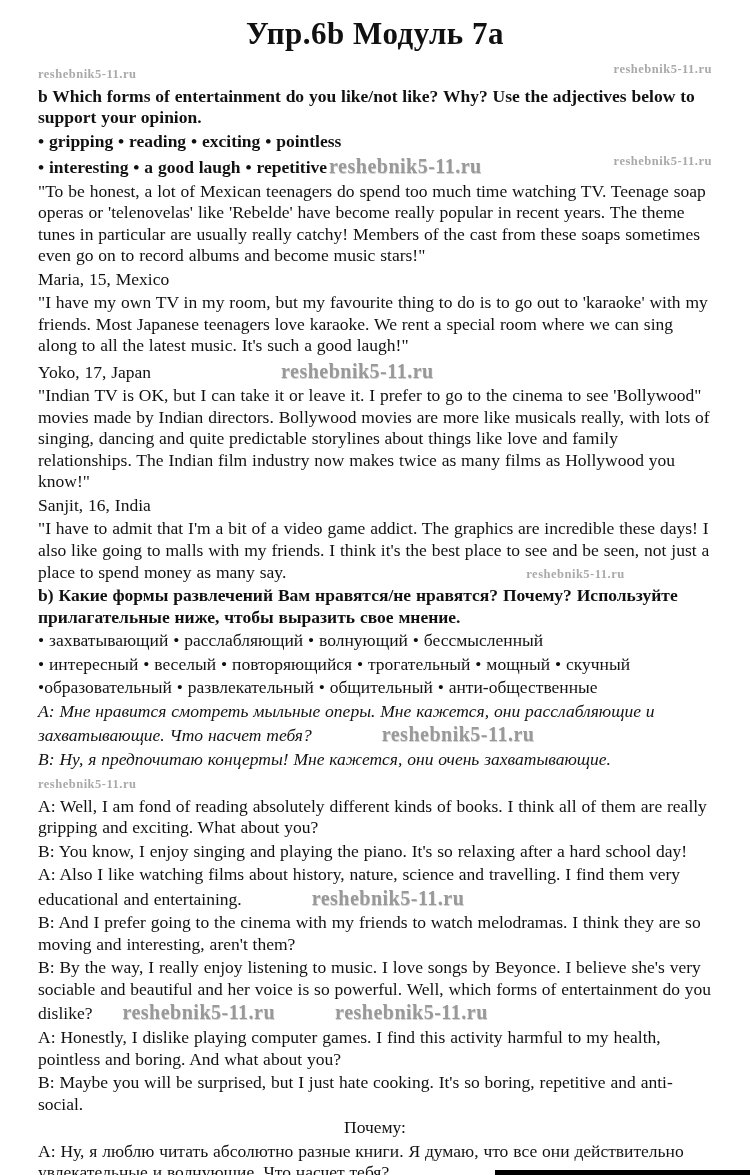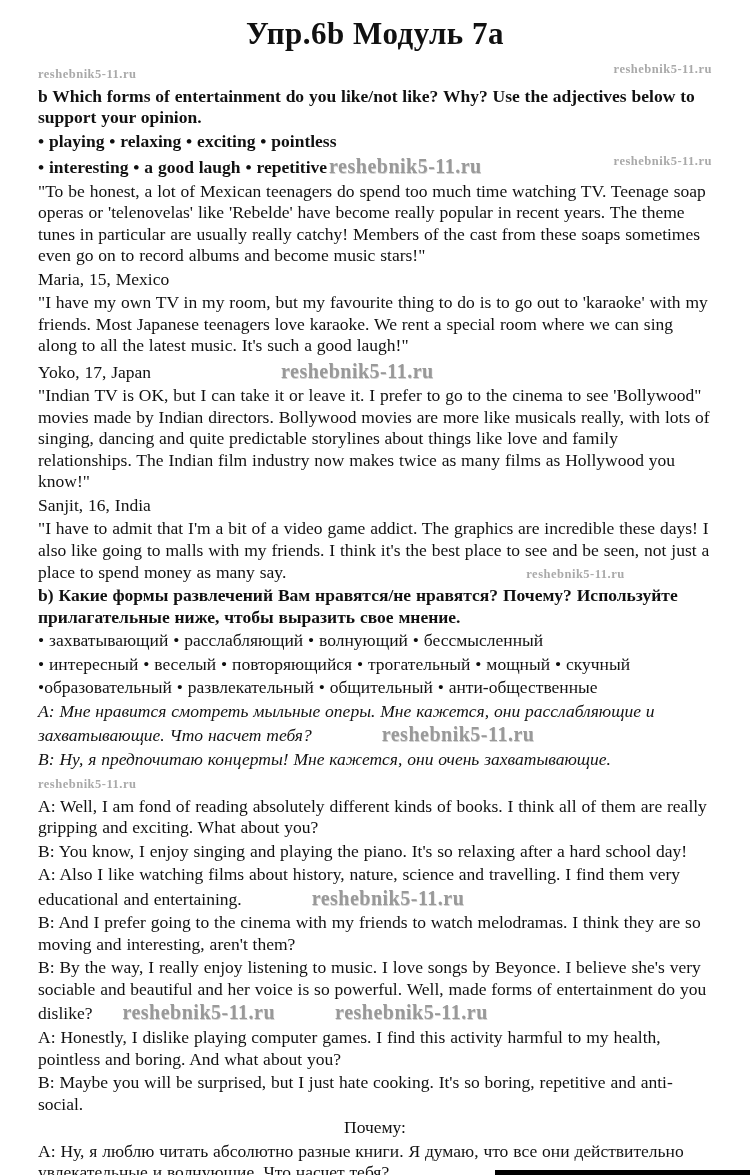--- a/index.html
+++ b/index.html
@@ -60,41 +60,41 @@
   }
 </style>
 </head>
 <body>
 
 <div class="page">
   <h1 class="doc-title">Упр.6b Модуль 7а</h1>
   <div>
       <p class="block"><span class="wm-sm">reshebnik5-11.ru</span><span class="wm-sm wm-right">reshebnik5-11.ru</span></p>
       <p class="block"><span class="bold">b Which forms of entertainment do you like/not like? Why? Use the adjectives below to support your opinion.</span></p>
-      <p class="block"><span class="bold">• playing • relaxing • exciting • pointless</span></p>
+      <p class="block"><span class="bold">• gripping • reading • exciting • pointless</span></p>
       <p class="block"><span class="bold">• interesting • a good laugh • repetitive</span><span class="wm" style="margin-left: 2px;">reshebnik5-11.ru</span><span class="wm-sm wm-right">reshebnik5-11.ru</span></p>
       <p class="block"><span>"To be honest, a lot of Mexican teenagers do spend too much time watching TV. Teenage soap operas or 'telenovelas' like 'Rebelde' have become really popular in recent years. The theme tunes in particular are usually really catchy! Members of the cast from these soaps sometimes even go on to record albums and become music stars!"</span></p>
       <p class="block"><span>Maria, 15, Mexico</span></p>
       <p class="block"><span>"I have my own TV in my room, but my favourite thing to do is to go out to 'karaoke' with my friends. Most Japanese teenagers love karaoke. We rent a special room where we can sing along to all the latest music. It's such a good laugh!"</span></p>
       <p class="block"><span>Yoko, 17, Japan</span><span class="wm" style="margin-left: 130px;">reshebnik5-11.ru</span></p>
       <p class="block"><span>"Indian TV is OK, but I can take it or leave it. I prefer to go to the cinema to see 'Bollywood" movies made by Indian directors. Bollywood movies are more like musicals really, with lots of singing, dancing and quite predictable storylines about things like love and family relationships. The Indian film industry now makes twice as many films as Hollywood you know!"</span></p>
       <p class="block"><span>Sanjit, 16, India</span></p>
       <p class="block"><span>"I have to admit that I'm a bit of a video game addict. The graphics are incredible these days! I also like going to malls with my friends. I think it's the best place to see and be seen, not just a place to spend money as many say.</span><span class="wm-sm" style="margin-left: 240px;">reshebnik5-11.ru</span></p>
       <p class="block"><span class="bold">b) Какие формы развлечений Вам нравятся/не нравятся? Почему? Используйте прилагательные ниже, чтобы выразить свое мнение.</span></p>
       <p class="block"><span>• захватывающий • расслабляющий • волнующий • бессмысленный</span></p>
       <p class="block"><span>• интересный • веселый • повторяющийся • трогательный • мощный • скучный</span></p>
       <p class="block"><span>•образовательный • развлекательный • общительный • анти-общественные</span></p>
       <p class="block"><span class="italic">А: Мне нравится смотреть мыльные оперы. Мне кажется, они расслабляющие и захватывающие. Что насчет тебя?</span><span class="wm" style="margin-left: 70px;">reshebnik5-11.ru</span></p>
       <p class="block"><span class="italic">В: Ну, я предпочитаю концерты! Мне кажется, они очень захватывающие.</span></p>
       <p class="block"><span class="wm-sm">reshebnik5-11.ru</span></p>
       <p class="block"><span>A: Well, I am fond of reading absolutely different kinds of books. I think all of them are really gripping and exciting. What about you?</span></p>
       <p class="block"><span>B: You know, I enjoy singing and playing the piano. It's so relaxing after a hard school day!</span></p>
       <p class="block"><span>A: Also I like watching films about history, nature, science and travelling. I find them very educational and entertaining.</span><span class="wm" style="margin-left: 70px;">reshebnik5-11.ru</span></p>
       <p class="block"><span>B: And I prefer going to the cinema with my friends to watch melodramas. I think they are so moving and interesting, aren't them?</span></p>
-      <p class="block"><span>B: By the way, I really enjoy listening to music. I love songs by Beyonce. I believe she's very sociable and beautiful and her voice is so powerful. Well, made forms of entertainment do you dislike?</span><span class="wm" style="margin-left: 30px;">reshebnik5-11.ru</span><span class="wm" style="margin-left: 60px;">reshebnik5-11.ru</span></p>
+      <p class="block"><span>B: By the way, I really enjoy listening to music. I love songs by Beyonce. I believe she's very sociable and beautiful and her voice is so powerful. Well, which forms of entertainment do you dislike?</span><span class="wm" style="margin-left: 30px;">reshebnik5-11.ru</span><span class="wm" style="margin-left: 60px;">reshebnik5-11.ru</span></p>
       <p class="block"><span>A: Honestly, I dislike playing computer games. I find this activity harmful to my health, pointless and boring. And what about you?</span></p>
       <p class="block"><span>B: Maybe you will be surprised, but I just hate cooking. It's so boring, repetitive and anti-social.</span></p>
       <p class="block align-center"><span>Почему:</span></p>
       <p class="block"><span>А: Ну, я люблю читать абсолютно разные книги. Я думаю, что все они действительно увлекательные и волнующие. Что насчет тебя?</span></p>
     </div>
 </div>
 
 <div class="scan-artifact"></div>
 
 </body></html>

